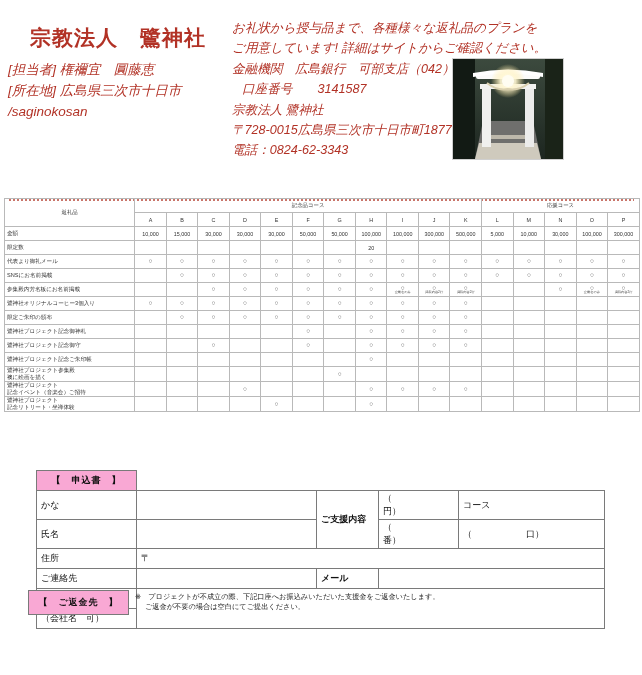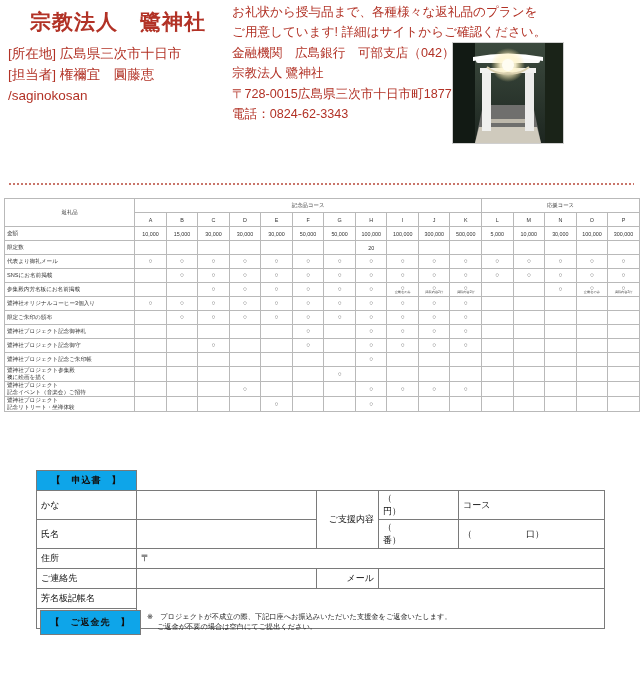--- a/index.html
+++ b/index.html
@@ -6,32 +6,32 @@
   body{
     width:642px;height:675px;
     background:#ffffff;
     font-family:"Liberation Sans","DejaVu Sans",sans-serif;
     color:#111;
     overflow:hidden;
     position:relative;
   }
   
   .header{
-    position:absolute;left:0;top:0;width:642px;height:190px;
+    position:absolute;left:0;top:16px;width:642px;height:190px;
   }
   .hdr-left{
     position:absolute;left:8px;top:4px;width:228px;
     color:#b23226;
   }
   .org-title{
     font-size:21px;font-weight:bold;letter-spacing:1px;
     margin:4px 0 8px 22px;white-space:nowrap;
   }
   .hdr-line{
-    font-size:13.5px;line-height:1.55;margin:0;white-space:nowrap;
+    font-size:13.5px;line-height:1.55;margin:0;white-space:nowrap;font-style:italic;
   }
   .hdr-right{
     position:absolute;left:232px;top:2px;width:312px;
     color:#b23226;
   }
   .hdr-right .hdr-line{font-size:12.6px;line-height:1.62;}
   .hdr-indent{padding-left:10px;}
   .photo{
     position:absolute;left:452px;top:42px;width:110px;height:100px;
     border:1px solid #cfcfcf;overflow:hidden;background:#233;
@@ -68,43 +68,44 @@
   .subnote{display:block;font-size:3.2px;line-height:1;color:#444;margin-top:0px;}
   td.tall{height:18px;}
   
   .appform{position:absolute;left:36px;top:470px;width:568px;}
   table.form{border-collapse:collapse;table-layout:fixed;width:568px;}
   table.form td{
     border:1px solid #7a7a7a;
     font-size:9px;height:17px;padding:1px 4px;
     vertical-align:middle;color:#111;
   }
-  .hl{background:#0ea5e9;font-weight:bold;font-size:9.5px;text-align:center;letter-spacing:1px;}
+  .hl{background:#f9a8d4;font-weight:bold;font-size:9.5px;text-align:center;letter-spacing:1px;}
   .nb{border:none !important;}
   td.money{font-size:9px;}
-  .ctr{text-align:right;}
+  .ctr{text-align:left;font-weight:bold;}
   .note{font-size:7.2px;line-height:1.5;color:#222;padding-left:2px;}
-  .refund{position:absolute;left:40px;top:590px;width:568px;margin-top:20px;}
+  .refund{position:absolute;left:28px;top:590px;width:568px;}
 </style>
 </head>
 <body>
 
 <div class="header">
 
   <div class="hdr-left">
     <div class="org-title">宗教法人　鷺神社</div>
+    <p class="hdr-line">[担当者] 権禰宜　圓藤恵</p>
     <p class="hdr-line">[所在地] 広島県三次市十日市</p>
-    <p class="hdr-line">[担当者] 権禰宜　圓藤恵</p>
     <p class="hdr-line">/saginokosan</p>
   </div>
 
   <div class="hdr-right">
     <p class="hdr-line">お礼状から授与品まで、各種様々な返礼品のプランを</p>
     <p class="hdr-line">ご用意しています! 詳細はサイトからご確認ください。</p>
     <p class="hdr-line">金融機関　広島銀行　可部支店（042）</p>
+    <p class="hdr-line hdr-indent">口座番号　　3141587</p>
     <p class="hdr-line">宗教法人 鷺神社</p>
     <p class="hdr-line">〒728-0015広島県三次市十日市町1877</p>
     <p class="hdr-line">電話：0824-62-3343</p>
   </div>
 
   <div class="photo">
     <svg width="110" height="100" viewBox="0 0 110 100">
       <defs>
         <linearGradient id="sky" x1="0" y1="0" x2="0" y2="1">
           <stop offset="0%" stop-color="#3c4a3e"></stop>

